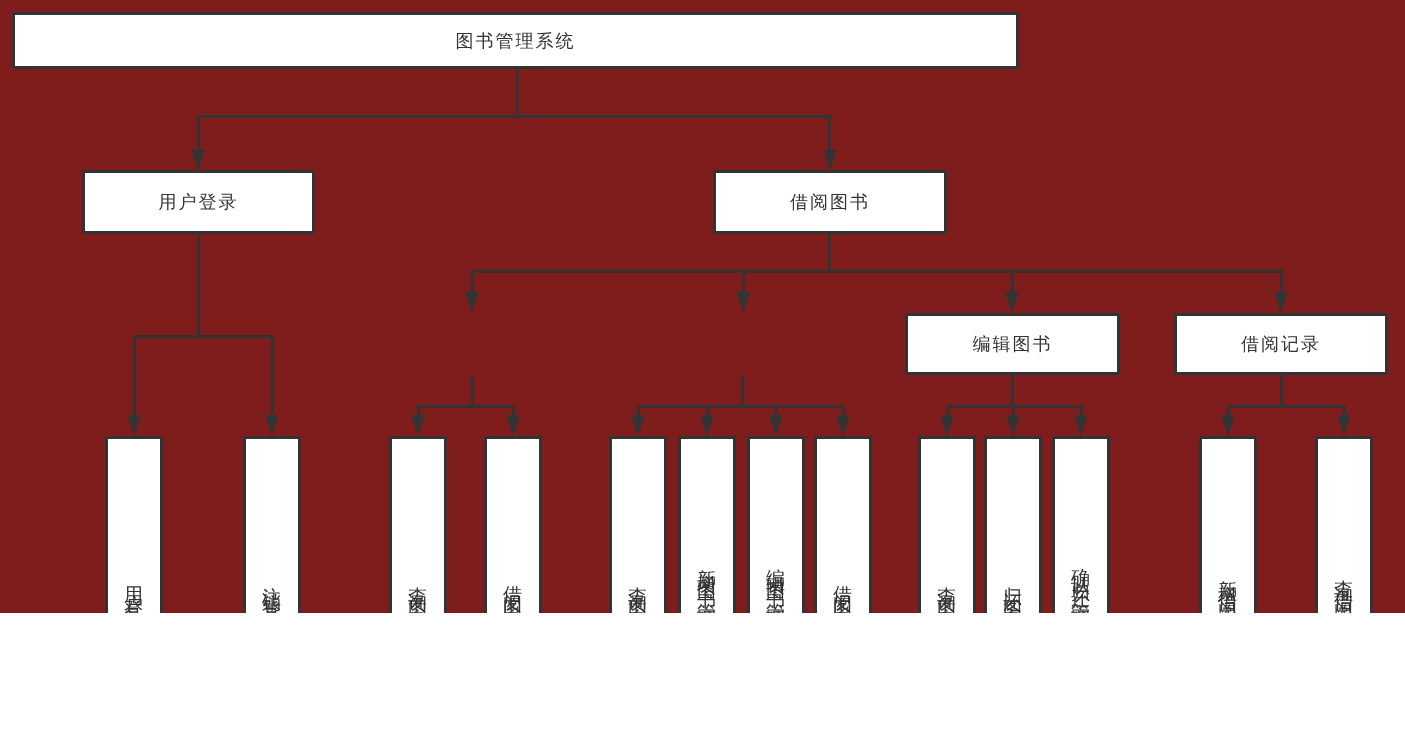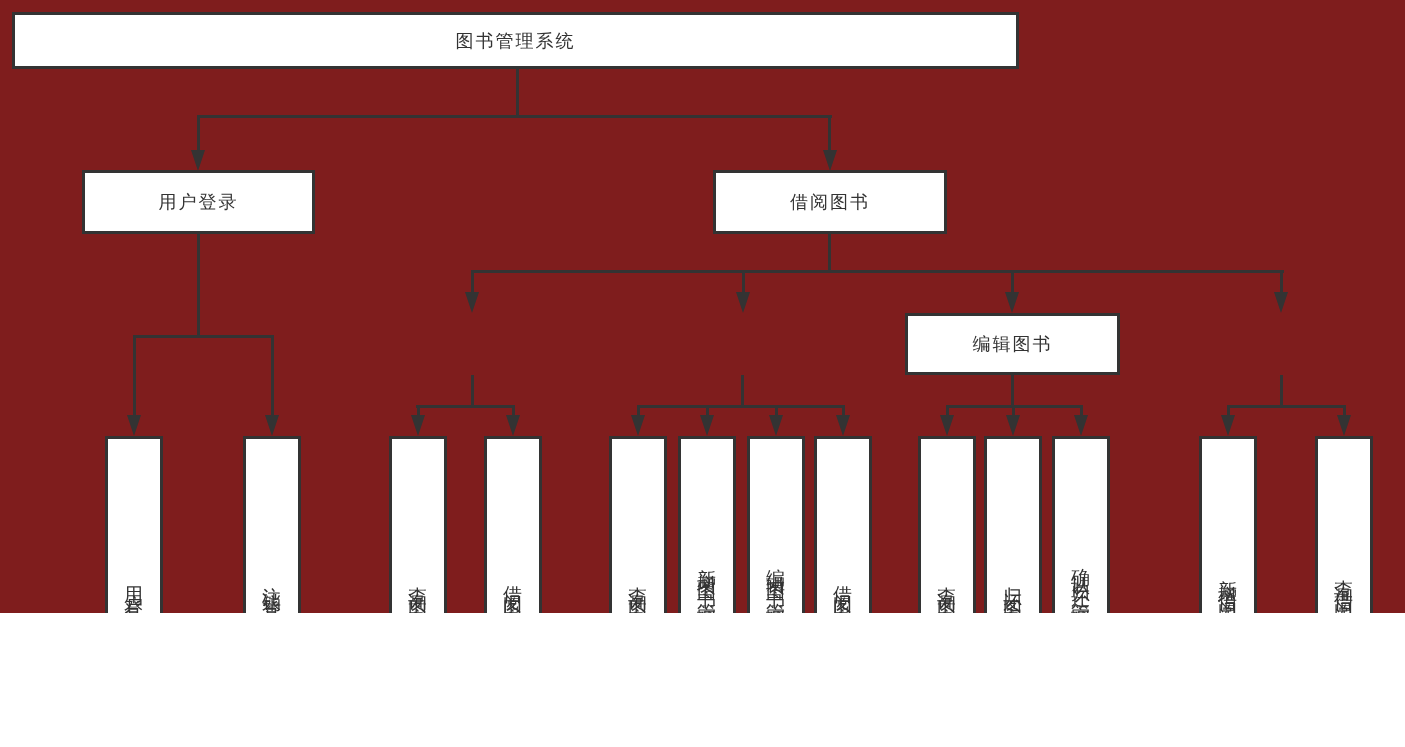--- a/index.html
+++ b/index.html
@@ -60,20 +60,21 @@
   <i class="v" style="left:471px;top:270px;height:24px"></i>
   <i class="a" style="left:465px;top:292px"></i>
   <i class="v" style="left:742px;top:270px;height:24px"></i>
   <i class="a" style="left:736px;top:292px"></i>
   <i class="v" style="left:1011px;top:270px;height:24px"></i>
   <i class="a" style="left:1005px;top:292px"></i>
   <i class="v" style="left:1280px;top:270px;height:24px"></i>
   <i class="a" style="left:1274px;top:292px"></i>
 
   <div class="node" style="left:905px;top:313px;width:215px;height:62px">编辑图书</div>
+  <div class="node" style="left:1174px;top:313px;width:214px;height:62px">借阅记录</div>
 
   <i class="v" style="left:471px;top:375px;height:31px"></i>
   <i class="h" style="left:416px;top:405px;width:99px"></i>
   <i class="v" style="left:417px;top:405px;height:14px"></i>
   <i class="a" style="left:411px;top:415px"></i>
   <i class="v" style="left:512px;top:405px;height:14px"></i>
   <i class="a" style="left:506px;top:415px"></i>
 
   <i class="v" style="left:741px;top:375px;height:31px"></i>
   <i class="h" style="left:637px;top:405px;width:208px"></i>

